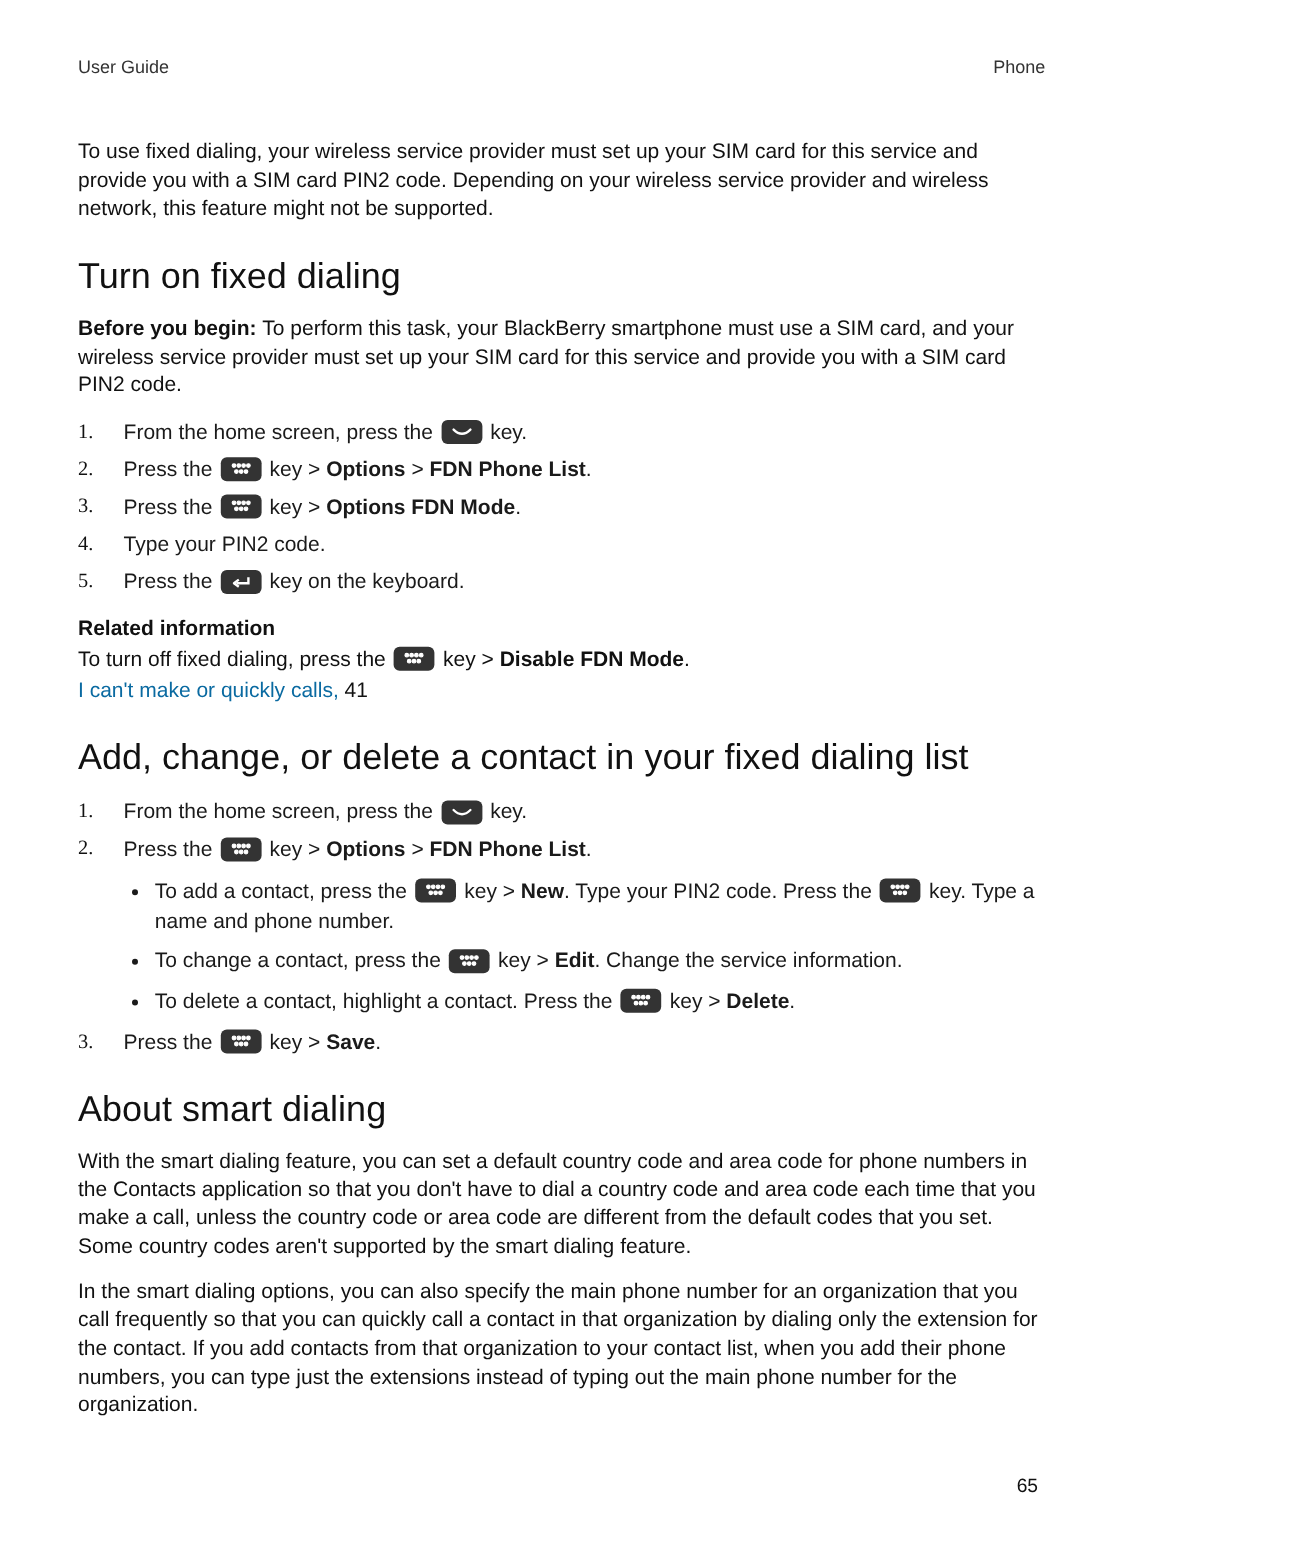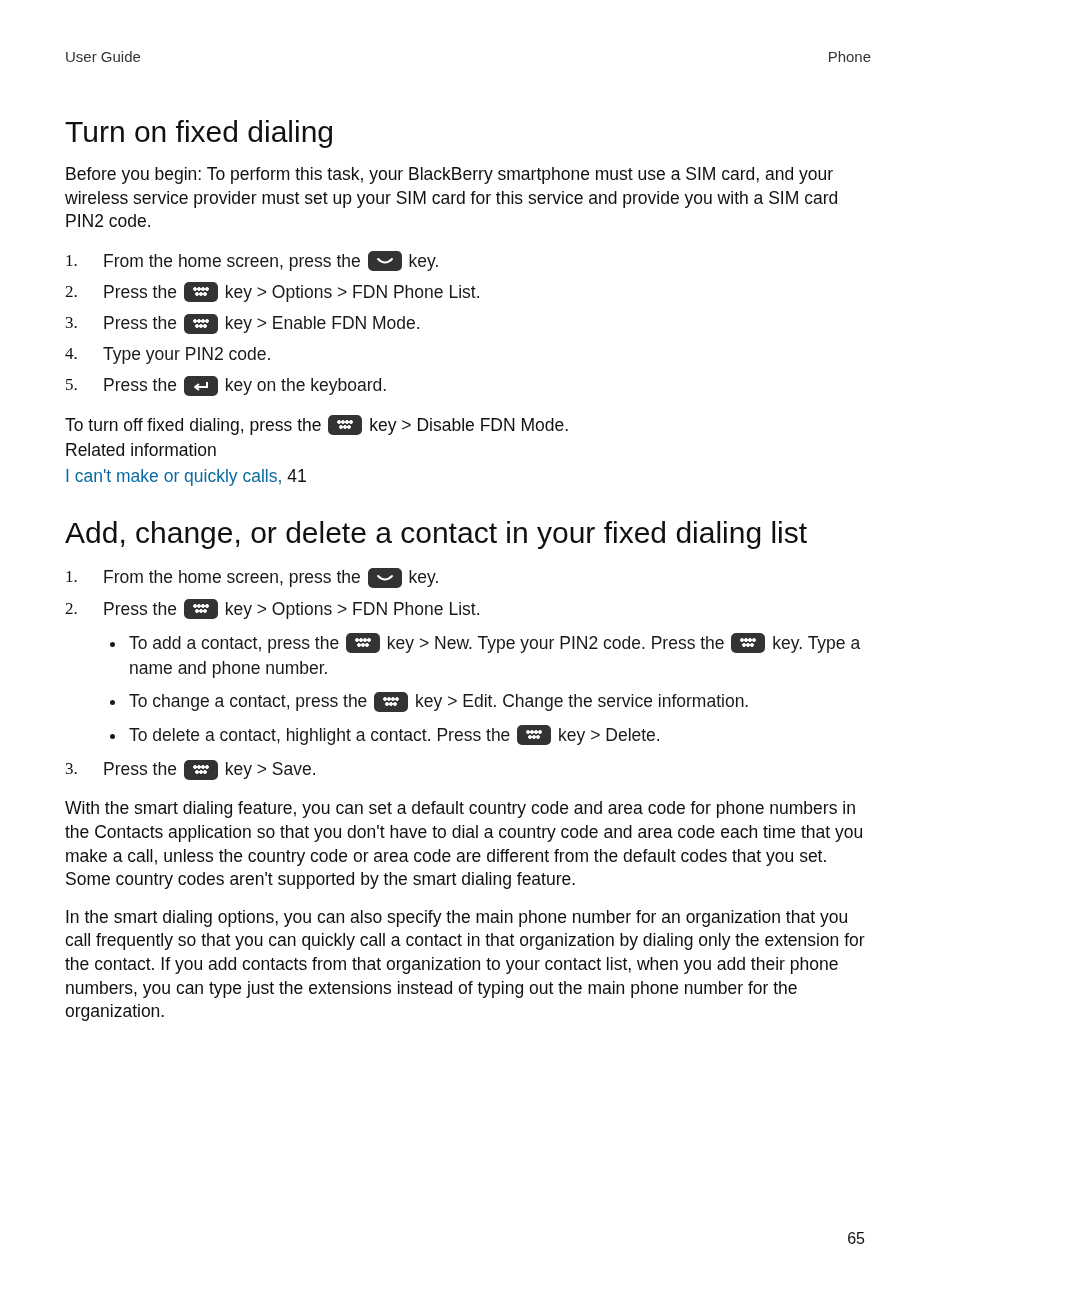--- a/index.html
+++ b/index.html
@@ -61,21 +61,21 @@
     list-style: disc;
     padding-left: 24px;
     margin: 8px 0 2px 0;
   }
   .ul > li {
     font-size: 17.5px;
     line-height: 1.45;
     margin-bottom: 8px;
     padding-left: 2px;
   }
-  .bold { font-weight: 400; }
+  .bold { font-weight: 700; }
   .link { color: #0a6aa1; }
   .icon-key {
     display: inline-block;
     vertical-align: middle;
     background: #333;
     color: #fff;
     width: 34px;
     height: 20px;
     border-radius: 5px;
     position: relative;
@@ -100,20 +100,21 @@
 </head>
 <body>
 
 <div class="page">
 
   <div class="hdr">
     <span>User Guide</span>
     <span>Phone</span>
   </div>
 
+  <p class="para">To use fixed dialing, your wireless service provider must set up your SIM card for this service and provide you with a SIM card PIN2 code. Depending on your wireless service provider and wireless network, this feature might not be supported.</p>
 
   <h2 class="h2">Turn on fixed dialing</h2>
 
   <p class="para">
     <span class="bold">Before you begin: </span><span>To perform this task, your BlackBerry smartphone must use a SIM card, and your wireless service provider must set up your SIM card for this service and provide you with a SIM card PIN2 code.</span>
   </p>
 
   <ol class="ol">
     <li>
       <span>From the home screen, press the </span><span class="icon-key"><svg width="20" height="10" viewBox="0 0 20 10">
@@ -133,43 +134,43 @@
     </li>
     <li>
       <span>Press the </span><span class="icon-key"><svg width="18" height="12" viewBox="0 0 18 12">
             <circle cx="3" cy="3" r="1.5"></circle>
             <circle cx="7" cy="3" r="1.5"></circle>
             <circle cx="11" cy="3" r="1.5"></circle>
             <circle cx="15" cy="3" r="1.5"></circle>
             <circle cx="5" cy="8" r="1.5"></circle>
             <circle cx="9" cy="8" r="1.5"></circle>
             <circle cx="13" cy="8" r="1.5"></circle>
-          </svg></span><span> key &gt; </span><span class="bold">Enable FDN Mode</span><span>.</span>
+          </svg></span><span> key &gt; </span><span class="bold">Options FDN Mode</span><span>.</span>
     </li>
     <li>Type your PIN2 code.</li>
     <li>
       <span>Press the </span><span class="icon-key"><svg width="20" height="12" viewBox="0 0 20 12">
             <path d="M16 2 L16 7 L6 7" fill="none" stroke-width="2"></path>
             <path d="M8 4 L4 7 L8 10" fill="none" stroke-width="2" stroke-linejoin="round"></path>
           </svg></span><span> key on the keyboard.</span>
     </li>
   </ol>
 
+  <p class="para bold" style="margin-bottom:2px;">Related information</p>
   <p class="para" style="margin-bottom:2px;">
     <span>To turn off fixed dialing, press the </span><span class="icon-key"><svg width="18" height="12" viewBox="0 0 18 12">
           <circle cx="3" cy="3" r="1.5"></circle>
           <circle cx="7" cy="3" r="1.5"></circle>
           <circle cx="11" cy="3" r="1.5"></circle>
           <circle cx="15" cy="3" r="1.5"></circle>
           <circle cx="5" cy="8" r="1.5"></circle>
           <circle cx="9" cy="8" r="1.5"></circle>
           <circle cx="13" cy="8" r="1.5"></circle>
         </svg></span><span> key &gt; </span><span class="bold">Disable FDN Mode</span><span>.</span>
   </p>
-  <p class="para bold" style="margin-bottom:2px;">Related information</p>
   <p class="para">
     <span class="link">I can't make or quickly calls, </span><span>41</span>
   </p>
 
   <h2 class="h2 section-gap">Add, change, or delete a contact in your fixed dialing list</h2>
 
 
   <ol class="ol">
     <li>
       <span>From the home screen, press the </span><span class="icon-key"><svg width="20" height="10" viewBox="0 0 20 10">
@@ -237,17 +238,18 @@
             <circle cx="7" cy="3" r="1.5"></circle>
             <circle cx="11" cy="3" r="1.5"></circle>
             <circle cx="15" cy="3" r="1.5"></circle>
             <circle cx="5" cy="8" r="1.5"></circle>
             <circle cx="9" cy="8" r="1.5"></circle>
             <circle cx="13" cy="8" r="1.5"></circle>
           </svg></span><span> key &gt; </span><span class="bold">Save</span><span>.</span>
     </li>
   </ol>
 
+  <h2 class="h2 section-gap" style="margin-top:26px;">About smart dialing</h2>
   <p class="para">With the smart dialing feature, you can set a default country code and area code for phone numbers in the Contacts application so that you don't have to dial a country code and area code each time that you make a call, unless the country code or area code are different from the default codes that you set. Some country codes aren't supported by the smart dialing feature.</p>
   <p class="para">In the smart dialing options, you can also specify the main phone number for an organization that you call frequently so that you can quickly call a contact in that organization by dialing only the extension for the contact. If you add contacts from that organization to your contact list, when you add their phone numbers, you can type just the extensions instead of typing out the main phone number for the organization.</p>
 
   <div class="pagenum">65</div>
 </div>
 
 </body></html>

